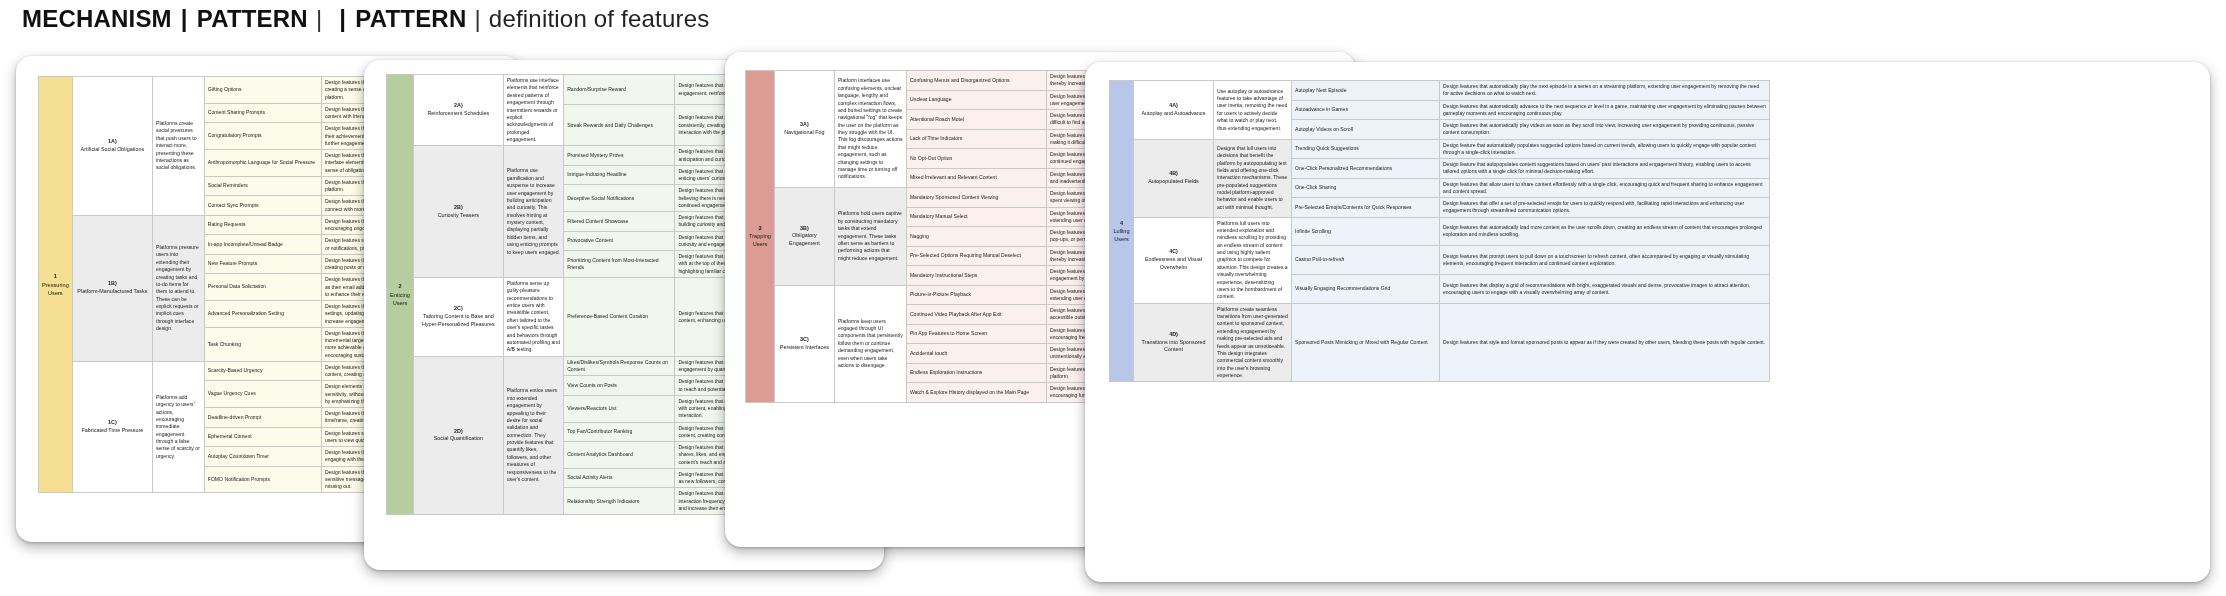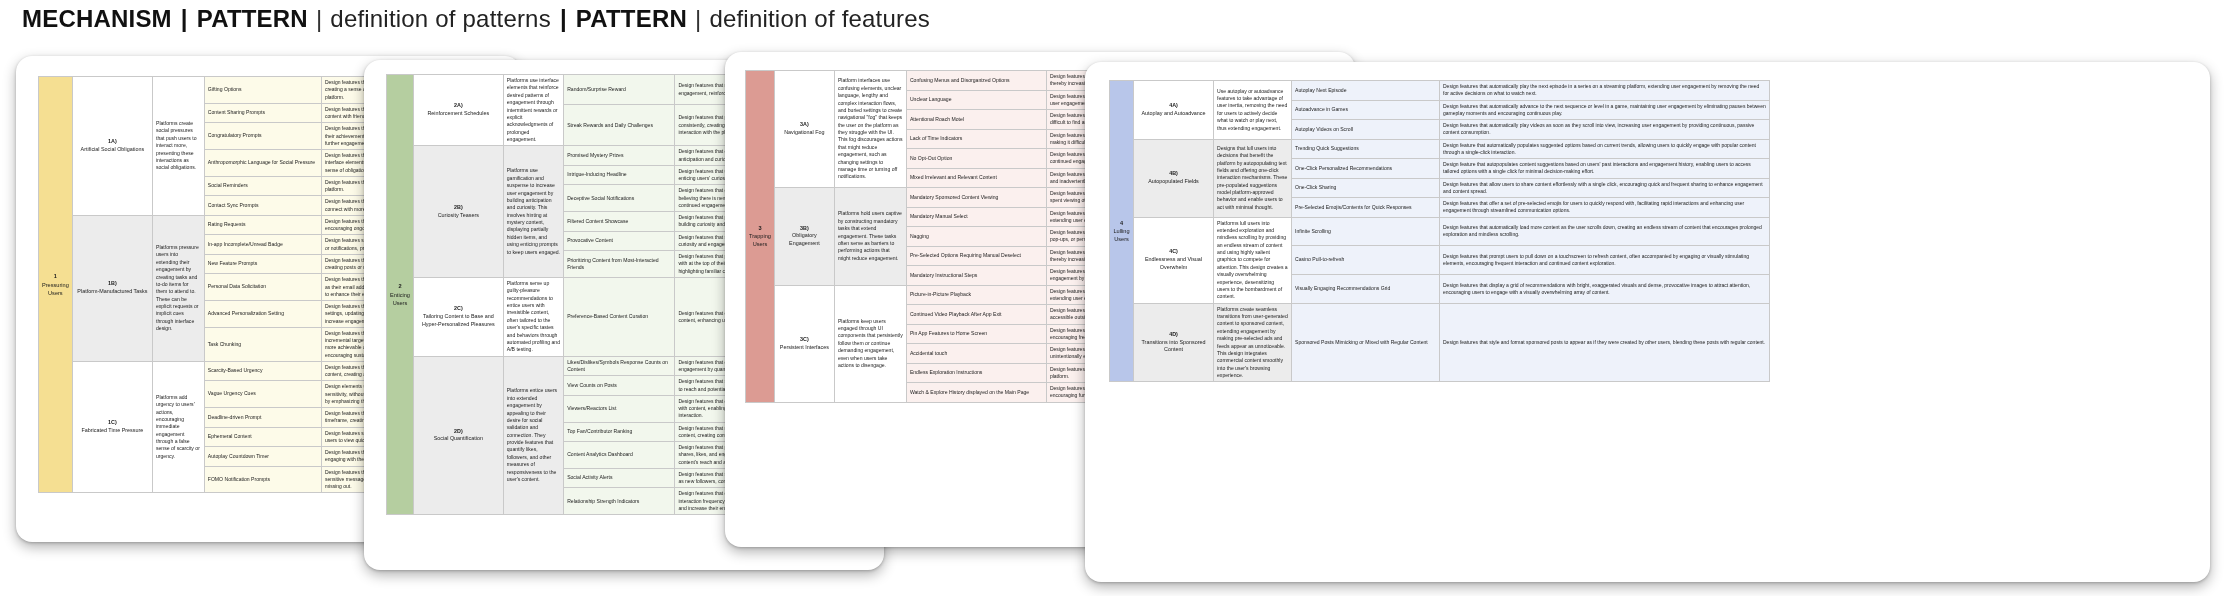--- a/index.html
+++ b/index.html
@@ -70,21 +70,20 @@
   .c4 td.cat{background:#b8c6ea;}
 </style>
 </head>
 <body>
 
 <div id="legend">
   <span class="strong">MECHANISM</span>
   <span class="bar">|</span>
   <span class="strong">PATTERN</span>
   <span class="thinbar">|</span>
-  <span class="light">definition of patterns</span>
   <span class="bar">|</span>
   <span class="strong">PATTERN</span>
   <span class="thinbar">|</span>
   <span class="light">definition of features</span>
 </div>
 
 <div class="card" id="card1" style="left:16px;top:56px;width:505px;height:486px;">
     <div class="inner" style="left: 22px; top: 20px;">
       <table class="grid c1">
         <colgroup>

